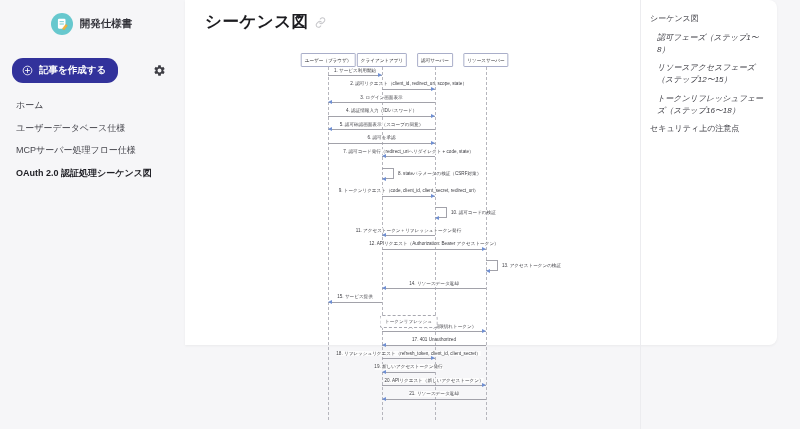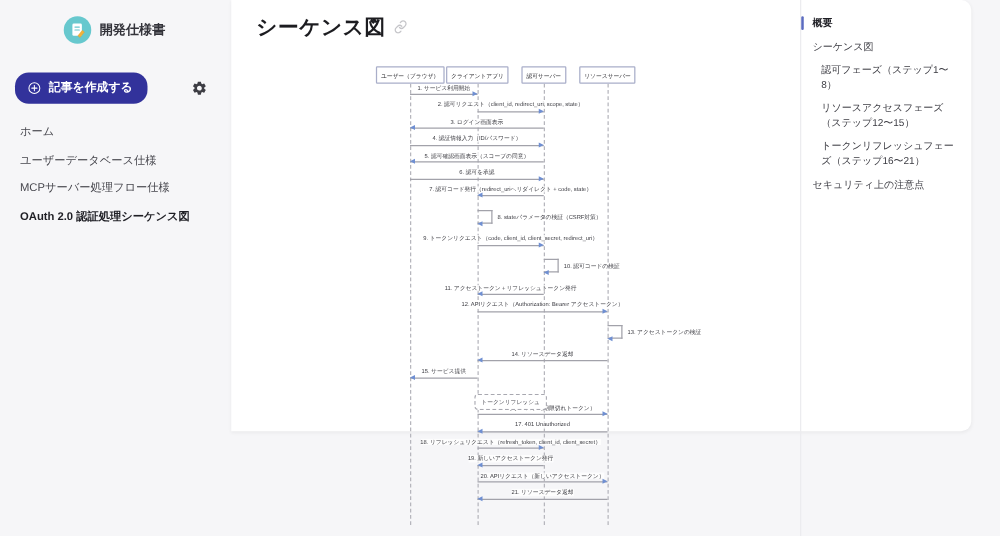--- a/index.html
+++ b/index.html
@@ -78,21 +78,21 @@
 
   
   .toc {
     position: absolute; left: 455px; top: 0; width: 137px; height: 429px;
     border-left: 1px solid #ececef; padding: 13px 12px 0 9px;
   }
   .toc-item {
     position: relative; font-size: 8px; color: #3c3c43; line-height: 1.5;
     margin-bottom: 6.5px; cursor: pointer;
   }
-  .toc-item.lvl1 { margin-left: 7px; }
+  .toc-item.lvl1 { margin-left: 7px; font-style: italic; }
   .toc-item.active { font-weight: bold; color: #1e1e24; }
   .toc-item.active::before {
     content: ""; position: absolute; left: -9px; top: 0; width: 2px; height: 11px;
     background: var(--toc-accent, #5b6bc0); border-radius: 1px;
   }
 </style>
 </head>
 <body>
 
 <aside class="sidebar">
@@ -215,20 +215,19 @@
         <div class="msg-line" style="left: 77px; width: 104px; top: 333px;"></div>
         <div class="msg-label" style="left: 129px; top: 325.5px;">20. APIリクエスト（新しいアクセストークン）</div>
         <div class="arrow-head arrow-right" style="top: 331px; left: 177px;"></div>
         <div class="msg-line" style="left: 77px; width: 104px; top: 346.5px;"></div>
         <div class="msg-label" style="left: 129px; top: 339px;">21. リソースデータ返却</div>
         <div class="arrow-head arrow-left" style="top: 344.5px; left: 77px;"></div>
       </div>
   </section>
 
   <aside class="toc" id="toc">
-      <div class="toc-item active">概要</div>
       <div class="toc-item">シーケンス図</div>
       <div class="toc-item lvl1">認可フェーズ（ステップ1〜8）</div>
       <div class="toc-item lvl1">リソースアクセスフェーズ（ステップ12〜15）</div>
-      <div class="toc-item lvl1">トークンリフレッシュフェーズ（ステップ16〜21）</div>
+      <div class="toc-item lvl1">トークンリフレッシュフェーズ（ステップ16〜18）</div>
       <div class="toc-item">セキュリティ上の注意点</div>
     </aside>
 </main>
 
 </body></html>

